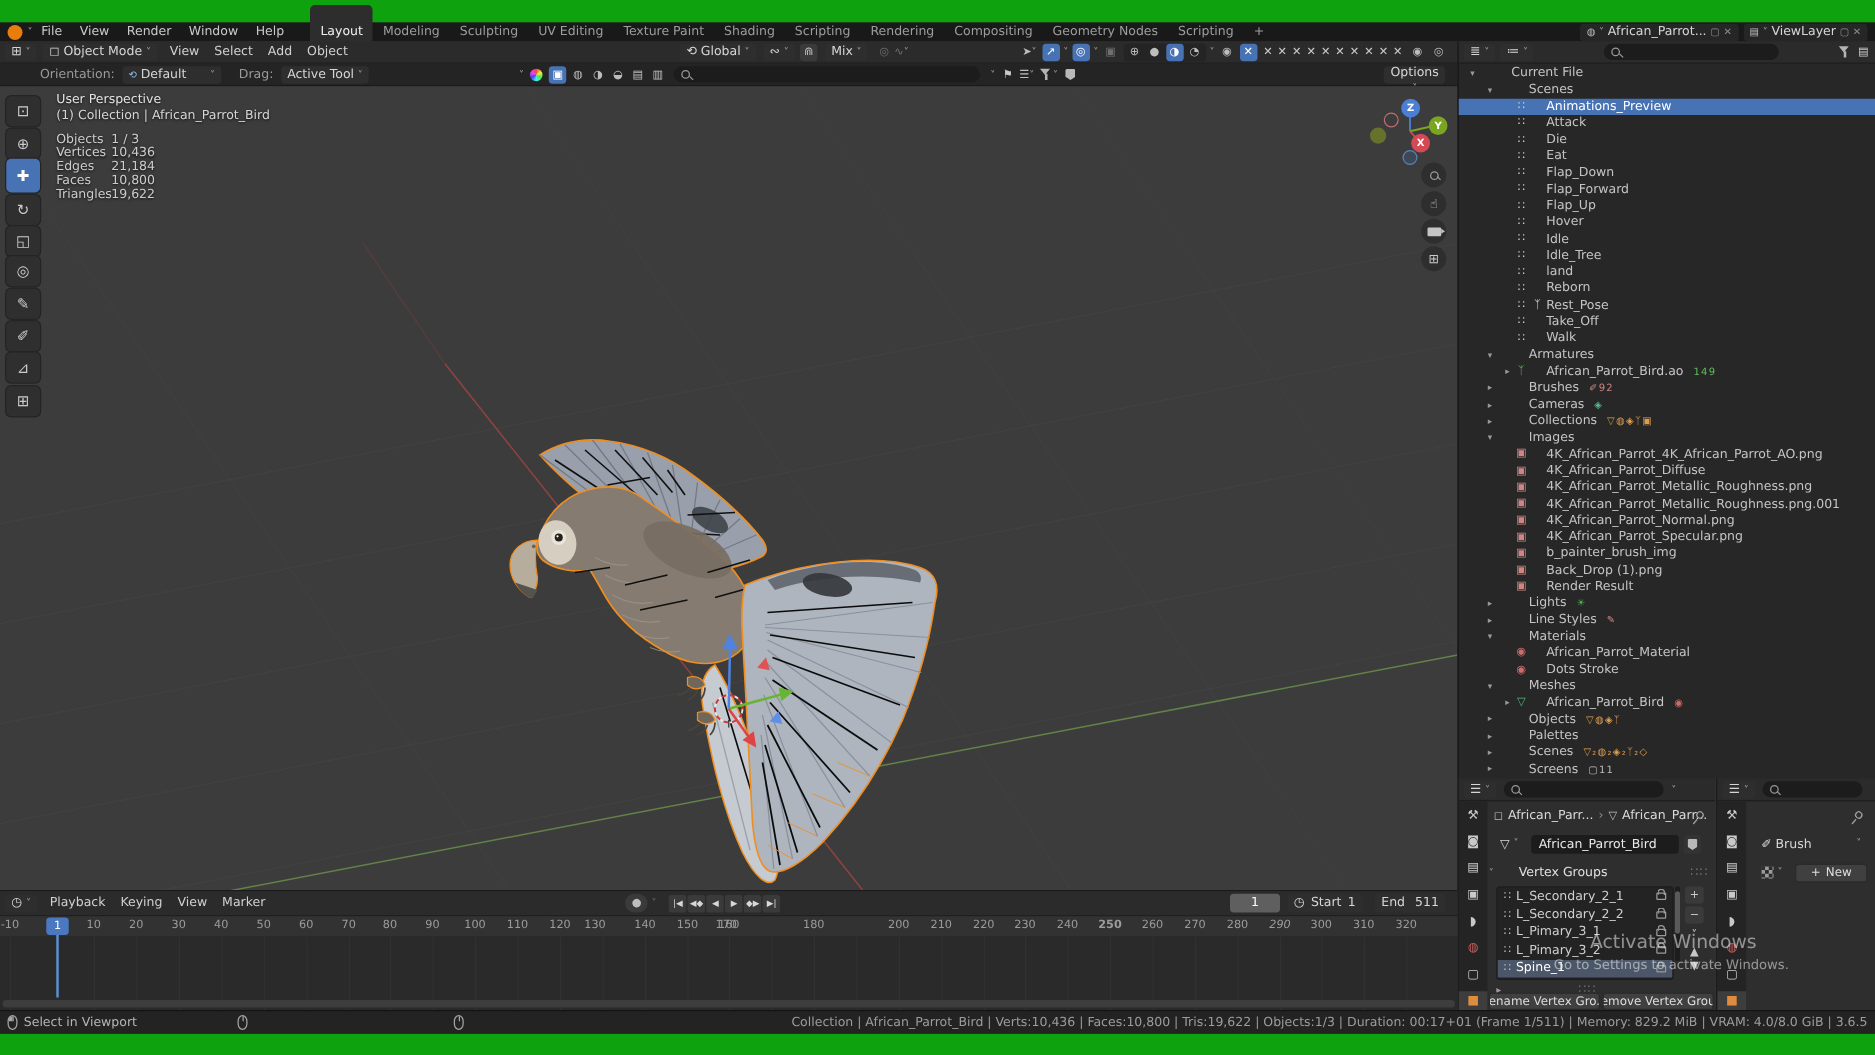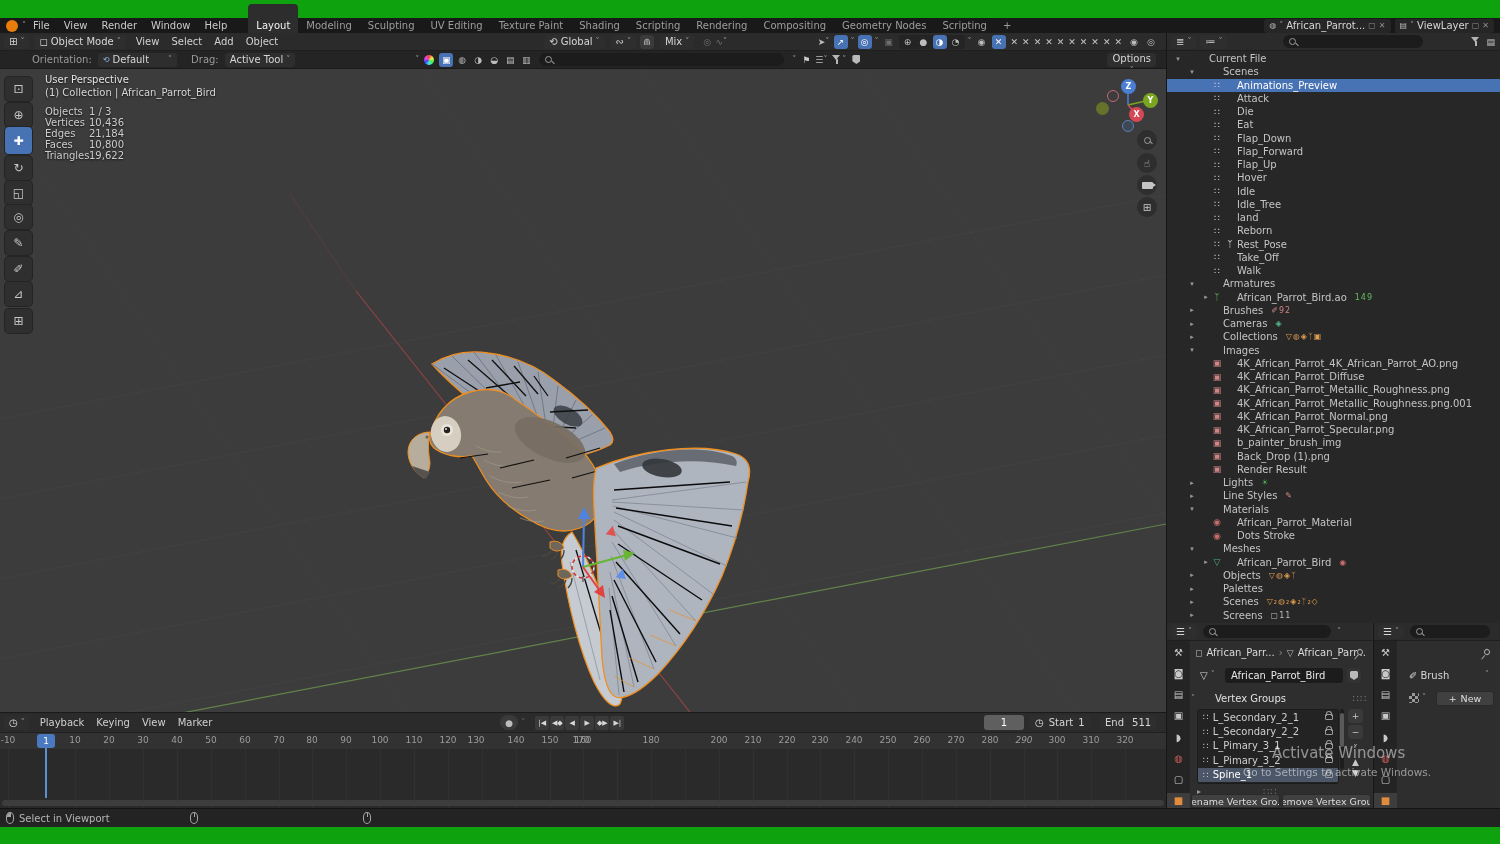--- a/index.html
+++ b/index.html
@@ -1142,21 +1142,21 @@
         <span class="tick" style="left: 550px;">150</span>
         <span class="tick" style="left: 583px;">160</span>
         <span class="tick" style="left: 581px;">170</span>
         <span class="tick" style="left: 651px;">180</span>
         <span class="tick" style="left: 685px; margin-top: 24px;">190</span>
         <span class="tick" style="left: 719px;">200</span>
         <span class="tick" style="left: 753px;">210</span>
         <span class="tick" style="left: 787px;">220</span>
         <span class="tick" style="left: 820px;">230</span>
         <span class="tick" style="left: 854px;">240</span>
-        <span class="tick" style="left: 888px;">250</span>
+        <span class="tick" style="left: 888px; font-weight: bold;">250</span>
         <span class="tick" style="left: 922px;">260</span>
         <span class="tick" style="left: 956px;">270</span>
         <span class="tick" style="left: 990px;">280</span>
         <span class="tick" style="left: 1024px; font-style: italic;">290</span>
         <span class="tick" style="left: 1057px;">300</span>
         <span class="tick" style="left: 1091px;">310</span>
         <span class="tick" style="left: 1125px;">320</span>
       </div>
     <div class="track">
 
@@ -1197,18 +1197,19 @@
     <div class="abs" style="left:37px;top:21px;width:18px;height:14px;background:#4b79c0;border-radius:3px;color:#fff;display:flex;align-items:center;justify-content:center;font-size:9px;">1</div>
     <div class="abs" style="left:45px;top:35px;width:2px;height:50px;background:#5a8fd0;"></div>
     <div class="abs" style="left:2px;top:87px;width:1162px;height:6px;background:#3d3d3d;border-radius:3px;"></div>
   </div>
 
   <div class="statusbar">
     <span class="mouseicon lmb" style="margin-left:6px;"></span>
     <span style="margin-left:5px;color:#b5b5b5;">Select in Viewport</span>
     <span class="mouseicon" style="margin-left:80px;"></span>
     <span class="mouseicon" style="margin-left:165px;"></span>
+    <span style="margin-left:auto;margin-right:6px;">Collection | African_Parrot_Bird | Verts:10,436 | Faces:10,800 | Tris:19,622 | Objects:1/3 | Duration: 00:17+01 (Frame 1/511) | Memory: 829.2 MiB | VRAM: 4.0/8.0 GiB | 3.6.5</span>
   </div>
 
   <div class="watermark" style="left:1272px;top:744px;font-size:15px;">Activate Windows</div>
   <div class="watermark" style="left:1243px;top:766px;font-size:10.5px;">Go to Settings to activate Windows.</div>
 
 </div>
 
 </body></html>

